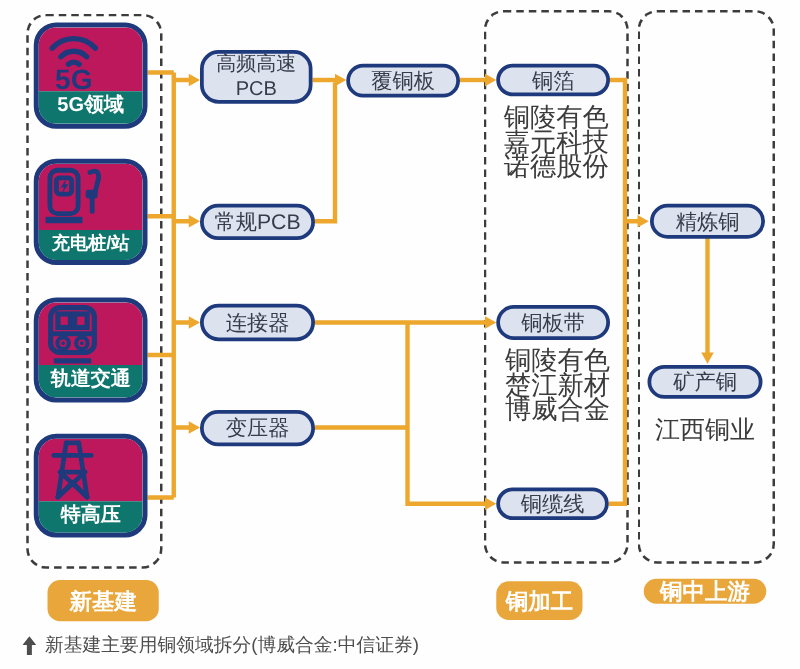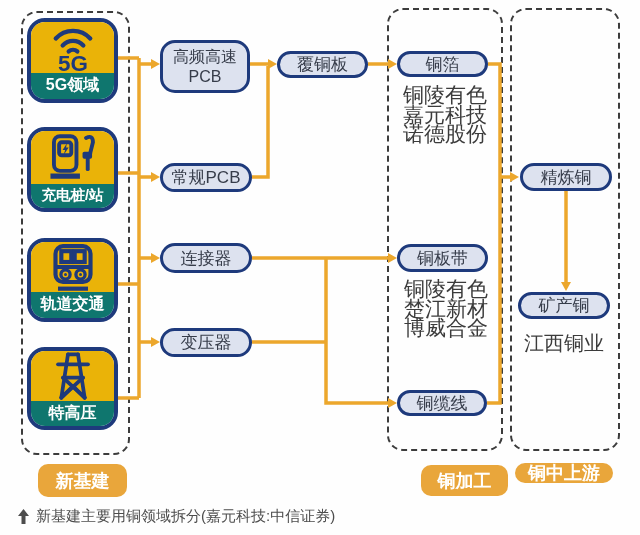--- a/index.html
+++ b/index.html
@@ -19,30 +19,30 @@
   
   .wires { position:absolute; left:0; top:0; z-index:2; pointer-events:none; }
 
   
   .tile { position:absolute; left:27px; width:91px; border:4px solid #1e3a7c; border-radius:18px;
           background:#ffffff; overflow:hidden; display:flex; flex-direction:column; z-index:3; }
   .tile-5g   { top:18px;  height:85px; }
   .tile-ev   { top:127px; height:85px; }
   .tile-rail { top:238px; height:84px; }
   .tile-uhv  { top:347px; height:83px; }
-  .tile-icon { flex:1; display:flex; align-items:center; justify-content:center; background:#eab308; }
+  .tile-icon { flex:1; display:flex; align-items:center; justify-content:flex-start; background:#be185d; }
   .tile-bar  { background:#0f766e; color:#ffffff; font-weight:bold; text-align:center;
                font-size:16px; line-height:1.25; padding:2px 0 4px 0; }
   .tile-bar.small { font-size:14.5px; }
 
   
   .node { position:absolute; background:#dde2ef; border:3px solid #1e3a7c; border-radius:15px;
           display:flex; flex-direction:column; align-items:center; justify-content:center;
           color:#363c4a; font-size:17px; z-index:3; text-align:center; }
-  .node-hfpcb { left:160px; top:40px;  width:90px; height:53px; font-size:16px; line-height:1.25; }
+  .node-hfpcb { left:160px; top:40px;  width:90px; height:43px; font-size:16px; line-height:1.25; }
   .node-ccl   { left:277px; top:51px;  width:91px; height:27px; }
   .node-foil  { left:397px; top:51px;  width:91px; height:26px; }
   .node-rpcb  { left:160px; top:163px; width:92px; height:29px; }
   .node-refin { left:520px; top:163px; width:92px; height:28px; }
   .node-conn  { left:160px; top:243px; width:92px; height:30px; }
   .node-strip { left:397px; top:244px; width:91px; height:28px; }
   .node-trans { left:160px; top:328px; width:92px; height:29px; }
   .node-cable { left:397px; top:390px; width:90px; height:26px; }
   .node-mine  { left:518px; top:292px; width:92px; height:27px; }
 
@@ -50,21 +50,21 @@
   .companies { position:absolute; color:#3b3b3b; font-size:21px; line-height:19.5px; z-index:3; }
   .companies-foil  { left:403px; top:85px; }
   .companies-strip { left:404px; top:279px; }
   .company-single  { position:absolute; left:524px; top:330px; color:#3b3b3b; font-size:20px; z-index:3; }
 
   
   .stage { position:absolute; background:#e9a63b; color:#ffffff; font-weight:bold;
            border-radius:10px; display:flex; align-items:center; justify-content:center;
            font-size:18px; z-index:3; }
   .stage-left   { left:38px;  top:464px; width:89px; height:33px; }
-  .stage-middle { left:397px; top:465px; width:87px; height:31px;margin-left:24px; }
+  .stage-middle { left:397px; top:465px; width:69px; height:31px; }
   .stage-right  { left:515px; top:463px; width:98px; height:20px; }
 
   
   .caption { position:absolute; left:18px; top:507px; display:flex; align-items:center; gap:7px;
              color:#4d4d4d; font-size:15px; z-index:3; }
 
   svg.icon { display:block; }
 </style>
 </head>
 <body>
@@ -204,16 +204,16 @@
   <div class="company-single">江西铜业</div>
 
   <div class="stage stage-left">新基建</div>
   <div class="stage stage-middle">铜加工</div>
   <div class="stage stage-right">铜中上游</div>
 
   <div class="caption">
     <svg width="11" height="15" viewBox="0 0 11 15">
       <polygon points="5.5,0 11,7 7.5,7 7.5,15 3.5,15 3.5,7 0,7" fill="#4d4d4d"></polygon>
     </svg>
-    <span>新基建主要用铜领域拆分(嘉元科技:中信证券)</span>
+    <span>新基建主要用铜领域拆分(博威合金:中信证券)</span>
   </div>
 
 </div>
 
 </body></html>

